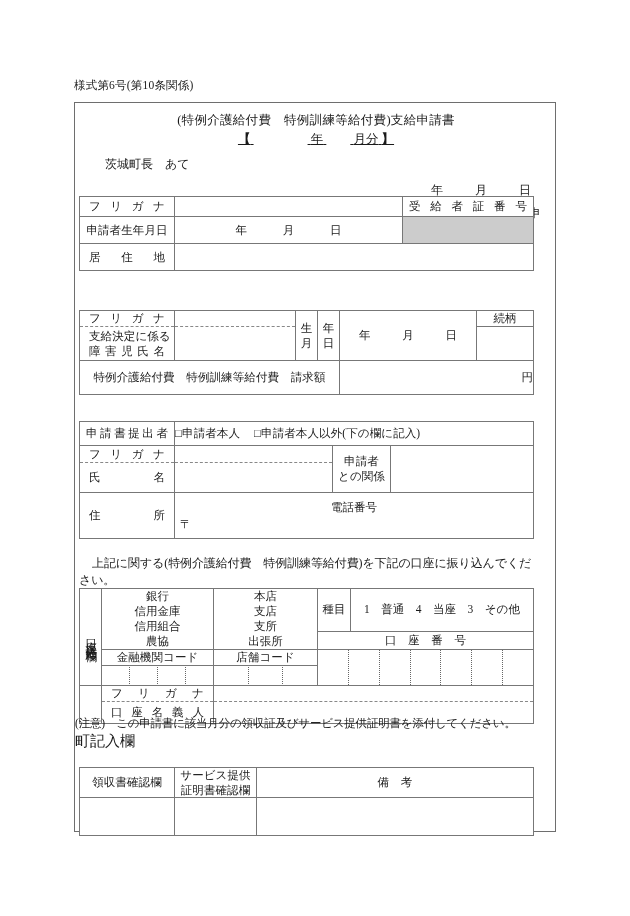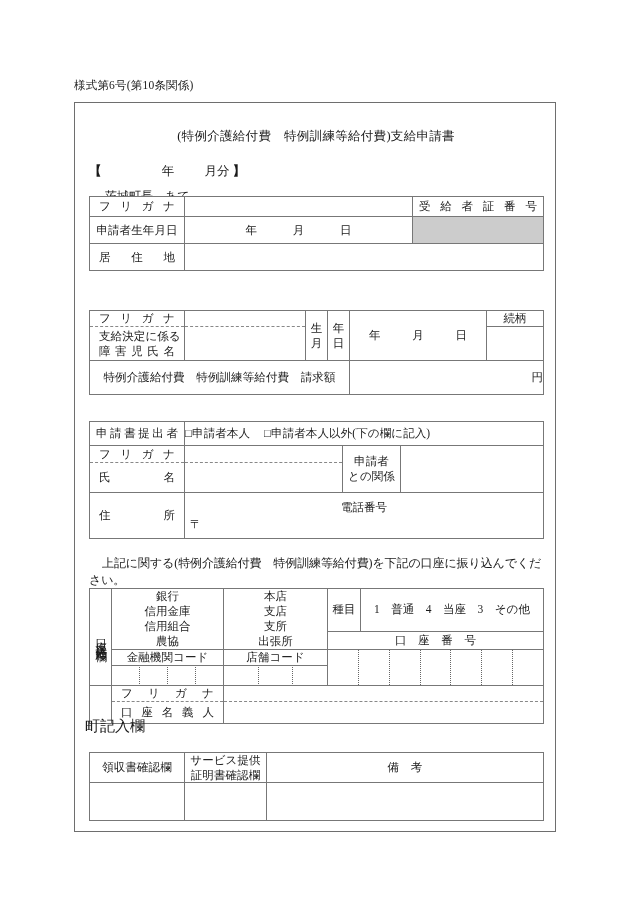--- a/index.html
+++ b/index.html
@@ -38,37 +38,39 @@
     top: 102px;
     width: 482px;
     height: 730px;
     border: 1.3px solid #6e6e6e;
     box-sizing: border-box;
   }
 
   .inner {
     position: absolute;
     left: 14px;
-    top: 16px;
+    top: 0;
     width: 454px;
   }
 
   
   .doc-title {
     text-align: center;
     font-size: 12.5px;
     margin-top: 9px;
     white-space: nowrap;
     letter-spacing: 0.3px;
   }
   .doc-period {
+    text-align: center;
     font-size: 12.5px;
-    margin-top: 18px;
+    margin-top: 2px;
     white-space: nowrap;
     font-weight: bold;
+    text-decoration: underline;
   }
   .doc-period .thin { font-weight: normal; }
   .addressee {
     font-size: 12px;
     margin-top: 8px;
     padding-left: 16px;
     white-space: nowrap;
   }
   .date-line {
     font-size: 12px;
@@ -141,21 +143,21 @@
     letter-spacing: 2px;
     line-height: 1;
     margin: 0 auto;
     display: block;
     text-align: center;
   }
 
   .multiline { line-height: 1.3; text-align: center; padding-right: 7px; }
 
   
-  .sec { position: absolute; left: 14px; }
+  .sec { position: absolute; left: 4px; }
 
   
   .note {
     font-size: 11.5px;
     white-space: nowrap;
     letter-spacing: -0.2px;
   }
   .note-sub { font-size: 15px; margin-top: 1px; }
 
   .yen { padding-right: 9px; }
@@ -449,20 +451,21 @@
           <td class="lbl no-t">
             <span class="spread">口座名義人</span>
           </td>
           <td class="no-t"></td>
         </tr>
       </tbody>
         </table>
     </div>
 
     <div class="sec" style="top:613px;width:460px;">
+      <div class="note" style="margin-left:-4px">(注意)　この申請書に該当月分の領収証及びサービス提供証明書を添付してください。</div>
       <div class="note-sub" style="margin-left:-4px">町記入欄</div>
 
       <table class="grid" style="margin-top:16px">
         <colgroup>
           <col style="width:95px">
             <col style="width:82px">
             <col style="width:277px">
         </colgroup>
         <tbody>
             <tr style="height:30px">

